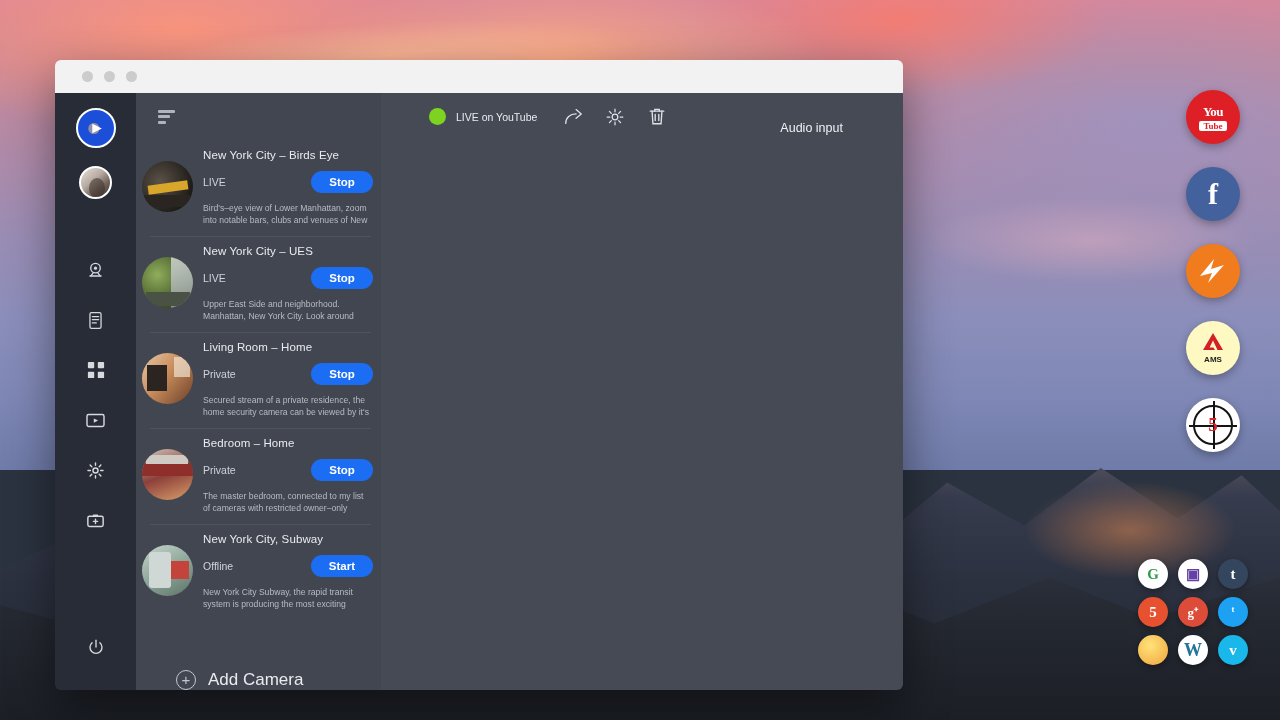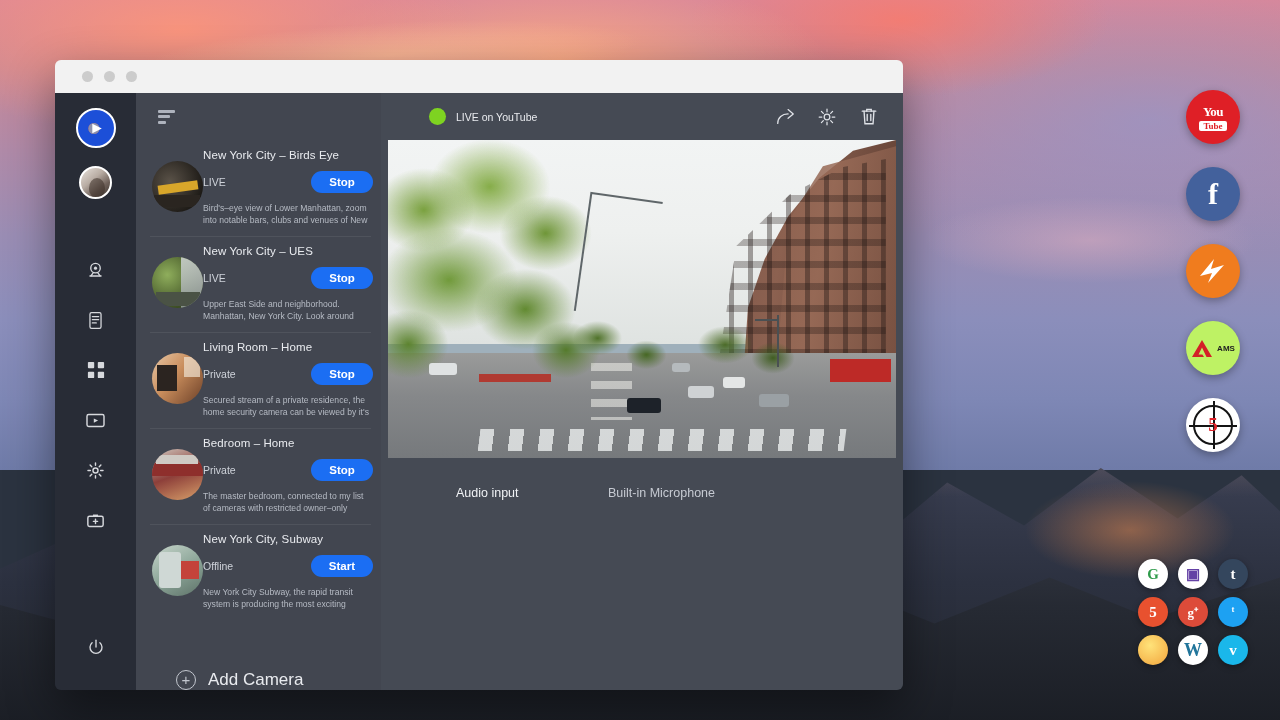--- a/index.html
+++ b/index.html
@@ -109,21 +109,21 @@
     height:47px; display:flex; align-items:center; padding-left:22px; flex-shrink:0;
   }
   .sort-icon{ display:flex; flex-direction:column; gap:2.5px; }
   .sort-icon i{ display:block; height:3px; background:#aeb3bd; border-radius:1px; }
   .sort-icon i:nth-child(1){ width:17px; }
   .sort-icon i:nth-child(2){ width:12px; }
   .sort-icon i:nth-child(3){ width:8px; }
 
   .cam-list { flex:1; overflow:hidden; }
   .cam-item {
-    display:flex; padding:9px 8px 9px 16px; position:relative;
+    display:flex; padding:9px 8px 9px 6px; gap:10px; position:relative;
   }
   .cam-item + .cam-item::before{
     content:""; position:absolute; left:14px; right:10px; top:0; height:1px; background:rgba(255,255,255,.07);
   }
   .cam-thumb {
     width:51px; height:51px; border-radius:50%; flex-shrink:0; margin-top:12px;
     overflow:hidden; position:relative; background:#20242c;
   }
   .cam-meta { flex:1; min-width:0; }
   .cam-title { font-size:11.5px; color:#e9ebef; margin-bottom:10px; letter-spacing:.1px; }
@@ -142,21 +142,21 @@
     display:flex; align-items:center; gap:12px; padding:24px 0 0 40px;
     cursor:pointer; flex-shrink:0;
   }
   .add-circle{
     width:20px; height:20px; border-radius:50%; border:1.3px solid #c3c7cf;
     color:#c3c7cf; font-size:15px; line-height:17px; text-align:center;
   }
   .add-label{ font-size:17px; color:#e9ebef; }
 
   
-  .main { flex:1; background:#454a54; display:flex; flex-direction:column; min-width:0; }
+  .main { flex:1; background:#454a54; display:flex; flex-direction:row; min-width:0; }
   .main-top {
     height:47px; display:flex; align-items:center; padding:0 18px; gap:10px; flex-shrink:0;
   }
   .live-dot { width:17px; height:17px; border-radius:50%; background:#7ed321; }
   .live-label { font-size:10.5px; color:#e9ebef; }
   .main-top-spacer{ flex:1; }
   .top-ico { color:#dfe2e7; display:flex; align-items:center; justify-content:center;
              width:32px; height:32px; cursor:pointer; }
 
   .video-wrap { padding:0 7px; flex-shrink:0; }
@@ -256,21 +256,21 @@
     width:54px; height:54px; border-radius:50%; display:flex; align-items:center;
     justify-content:center; box-shadow:0 3px 9px rgba(0,0,0,.3); cursor:pointer;
     font-weight:bold; color:#fff;
   }
   .d-yt{ background:#df1f26; flex-direction:column; gap:1px; }
   .d-yt .yt1{ font-size:13px; font-family:"Liberation Serif", serif; letter-spacing:-.5px; }
   .d-yt .yt2{ font-size:9px; background:#fff; color:#df1f26; padding:0 4px; border-radius:2px;
               font-family:"Liberation Serif", serif; }
   .d-fb{ background:#43619c; font-size:30px; font-family:"Liberation Serif", serif; }
   .d-wz{ background:#f07c1e; }
-  .d-ams{ background:#bef264; flex-direction:row; gap:4px; }
+  .d-ams{ background:#fef9c3; flex-direction:column; gap:4px; }
   .d-ams .amsT{ color:#222; font-size:8px; font-weight:bold; }
   .d-5{ background:#fff; position:relative; }
   .d-5 .ring{
     width:40px; height:40px; border-radius:50%; border:2.5px solid #141414;
     display:flex; align-items:center; justify-content:center; position:relative;
   }
   .d-5 .ring::before, .d-5 .ring::after{
     content:""; position:absolute; background:#141414;
   }
   .d-5 .ring::before{ left:-6px; right:-6px; height:2px; top:50%; }

